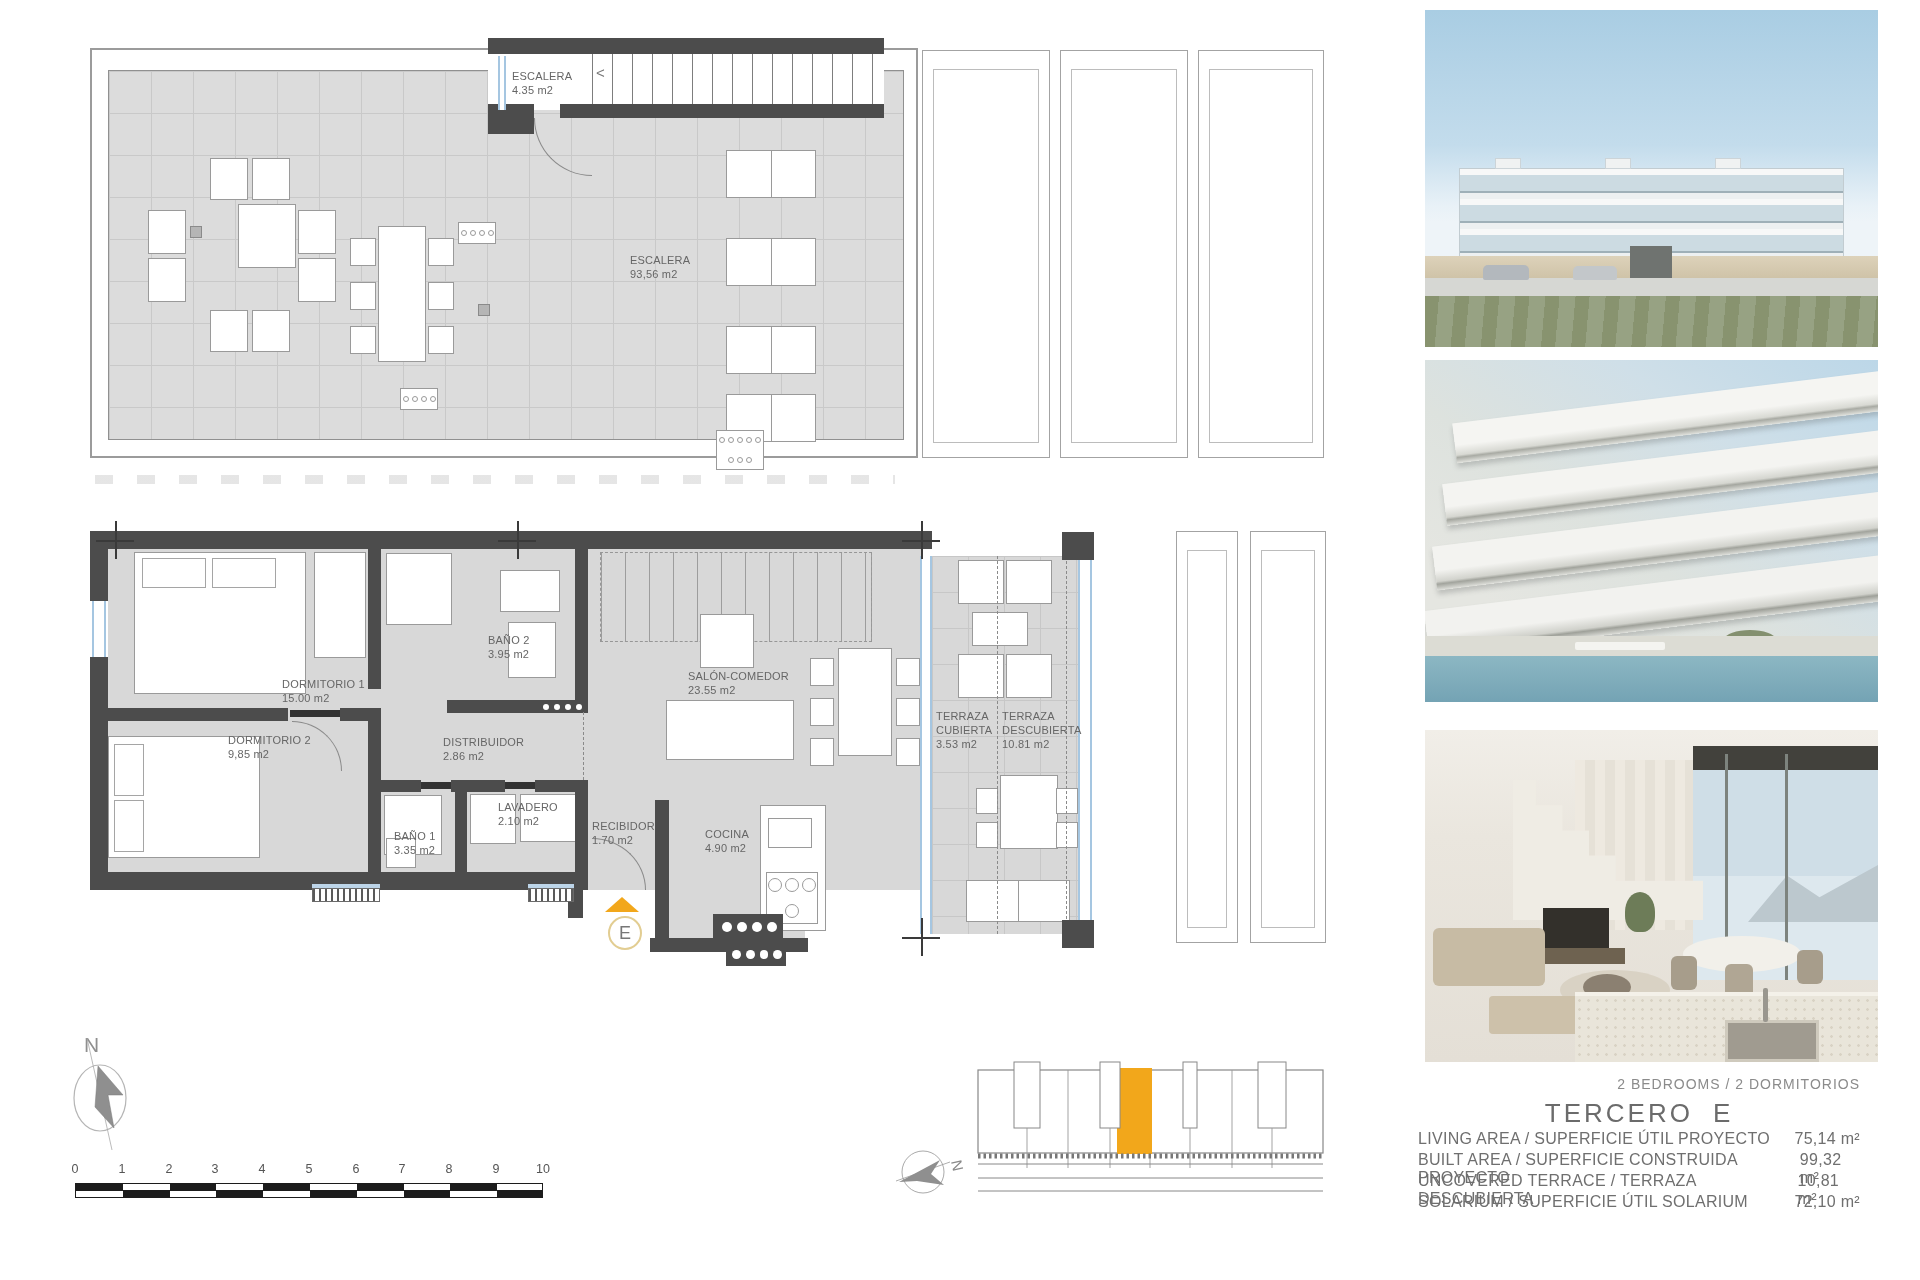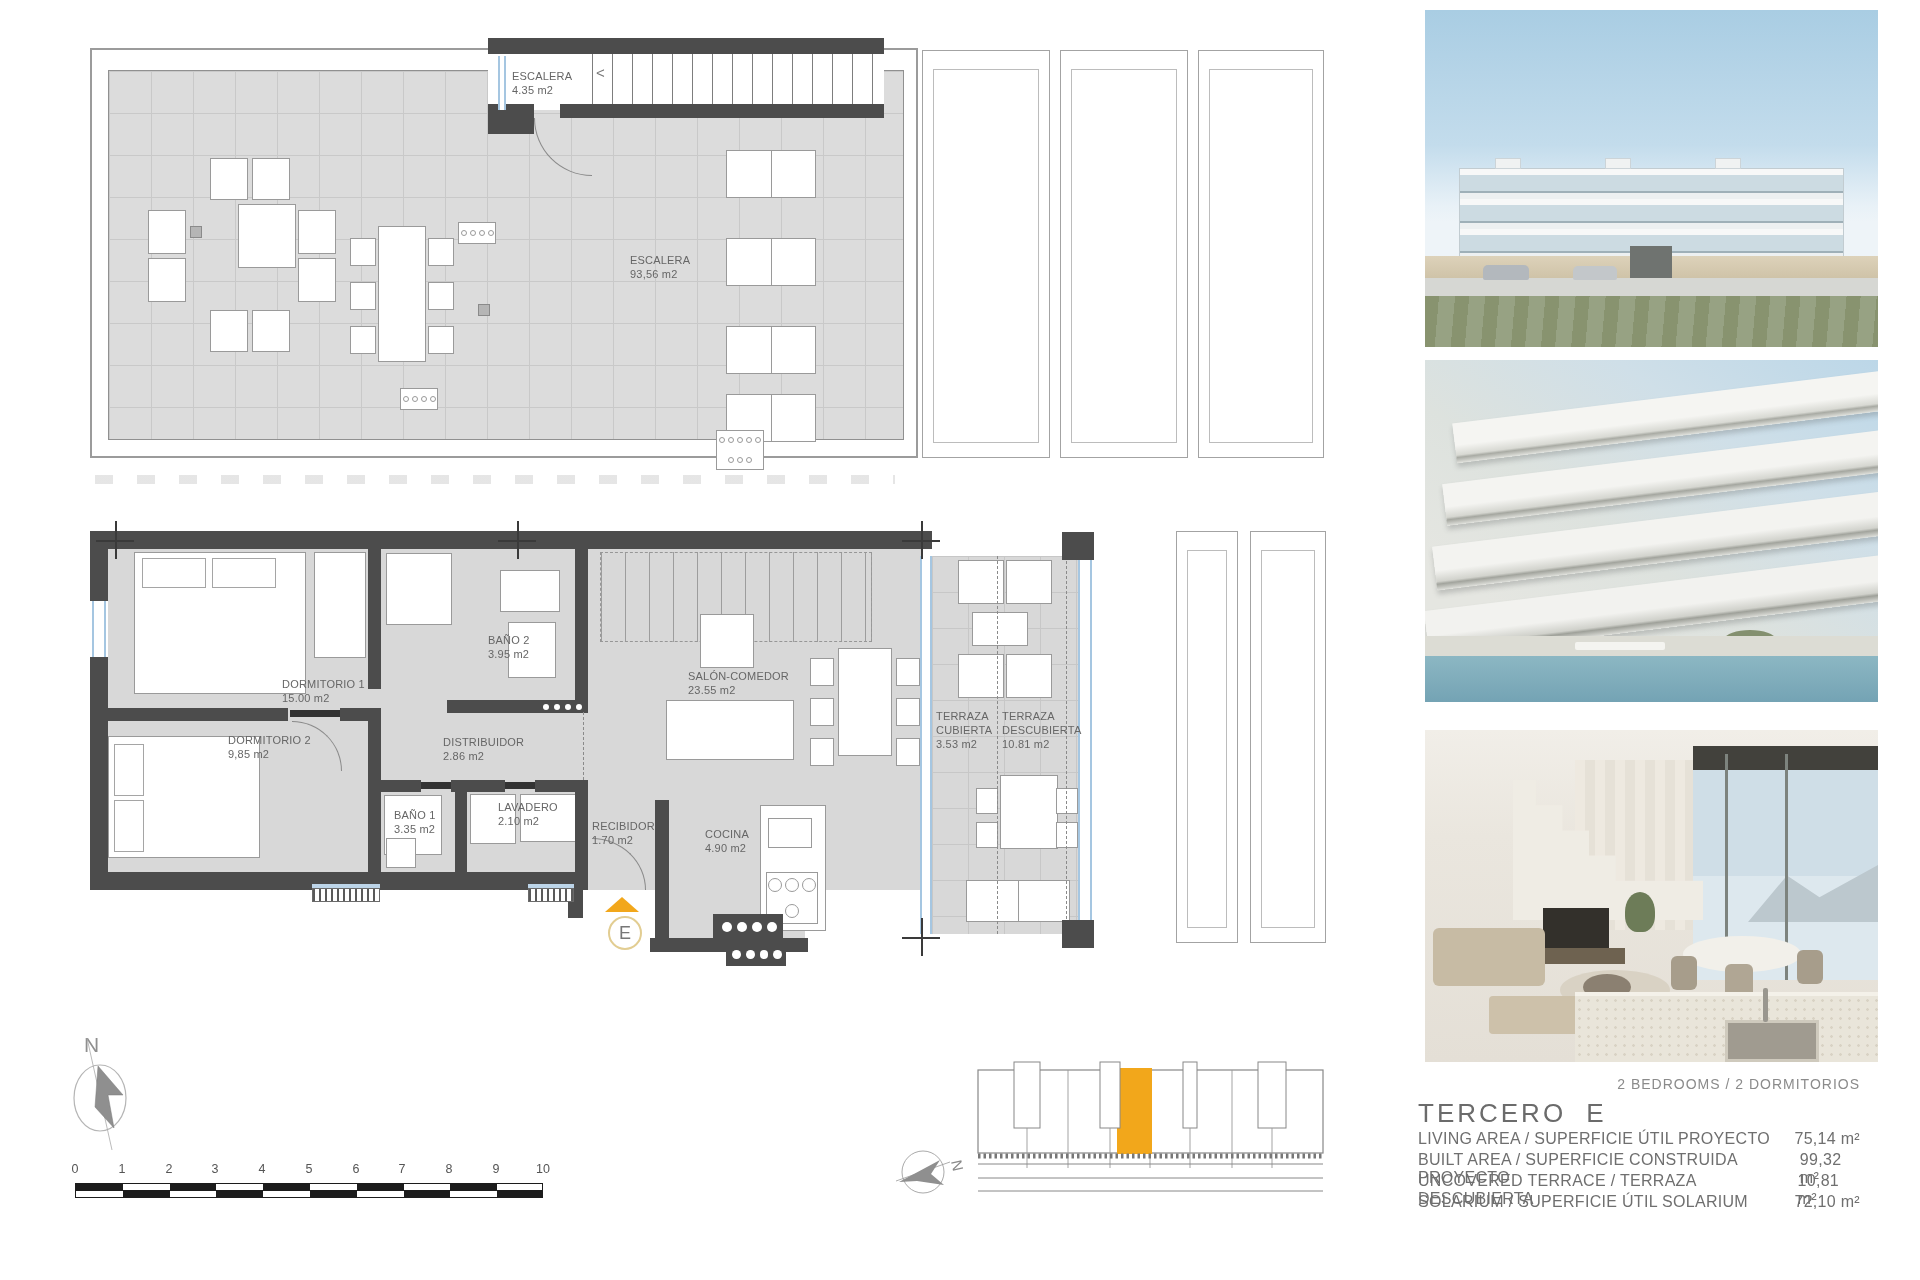--- a/index.html
+++ b/index.html
@@ -61,21 +61,21 @@
   .wm .blk{position:absolute;background:rgba(255,255,255,.78)}
   .wm .txt{position:absolute;left:6px;top:31px;font-size:13px;letter-spacing:1.6px;color:#9b9b9b;z-index:2;white-space:nowrap}
   .wm .txt .sfx{color:#d5d5d5;letter-spacing:3px}
 
   
   .photo{position:absolute;left:1425px;width:453px;overflow:hidden;z-index:2}
   .abs{position:absolute}
 
   
   .sumline{position:absolute;left:1418px;width:442px;text-align:right;color:#8b8b8b;font-size:14px;letter-spacing:1px;z-index:3}
-  .title{position:absolute;left:1418px;width:442px;text-align:left;color:#6b6b6b;font-size:26px;letter-spacing:3px;z-index:3}
+  .title{position:absolute;left:1418px;width:442px;text-align:center;color:#6b6b6b;font-size:26px;letter-spacing:3px;z-index:3}
   .title .unit{margin-left:20px}
   .specs{position:absolute;left:1418px;top:1130px;width:442px;z-index:3}
   .specrow{display:flex;justify-content:space-between;height:21px;font-size:16px;color:#6f6f6f;letter-spacing:.3px}
 
   
   .tick{position:absolute;width:20px;text-align:center;font-size:12.5px;color:#555;z-index:3}
   .sbrow{position:absolute;left:75px;width:468px;height:8px;border:1px solid #1c1c1c;z-index:3}
   .sb-top{top:1183px;background:repeating-linear-gradient(90deg,#1c1c1c 0 46.8px,#ffffff 46.8px 93.6px)}
   .sb-bot{top:1190px;background:repeating-linear-gradient(90deg,#ffffff 0 46.8px,#1c1c1c 46.8px 93.6px)}
 
@@ -310,21 +310,21 @@
       <span class="ar">9,85 m2</span>
     </div>
   <div class="rlabel" style="left:488px;top:634px">
       <span class="nm">BAÑO 2</span>
       <span class="ar">3.95 m2</span>
     </div>
   <div class="rlabel" style="left:443px;top:736px">
       <span class="nm">DISTRIBUIDOR</span>
       <span class="ar">2.86 m2</span>
     </div>
-  <div class="rlabel" style="left:394px;top:809px">
+  <div class="rlabel" style="left:394px;top:830px">
       <span class="nm">BAÑO 1</span>
       <span class="ar">3.35 m2</span>
     </div>
   <div class="rlabel" style="left:498px;top:801px">
       <span class="nm">LAVADERO</span>
       <span class="ar">2.10 m2</span>
     </div>
   <div class="rlabel" style="left:592px;top:820px">
       <span class="nm">RECIBIDOR</span>
       <span class="ar">1.70 m2</span>

